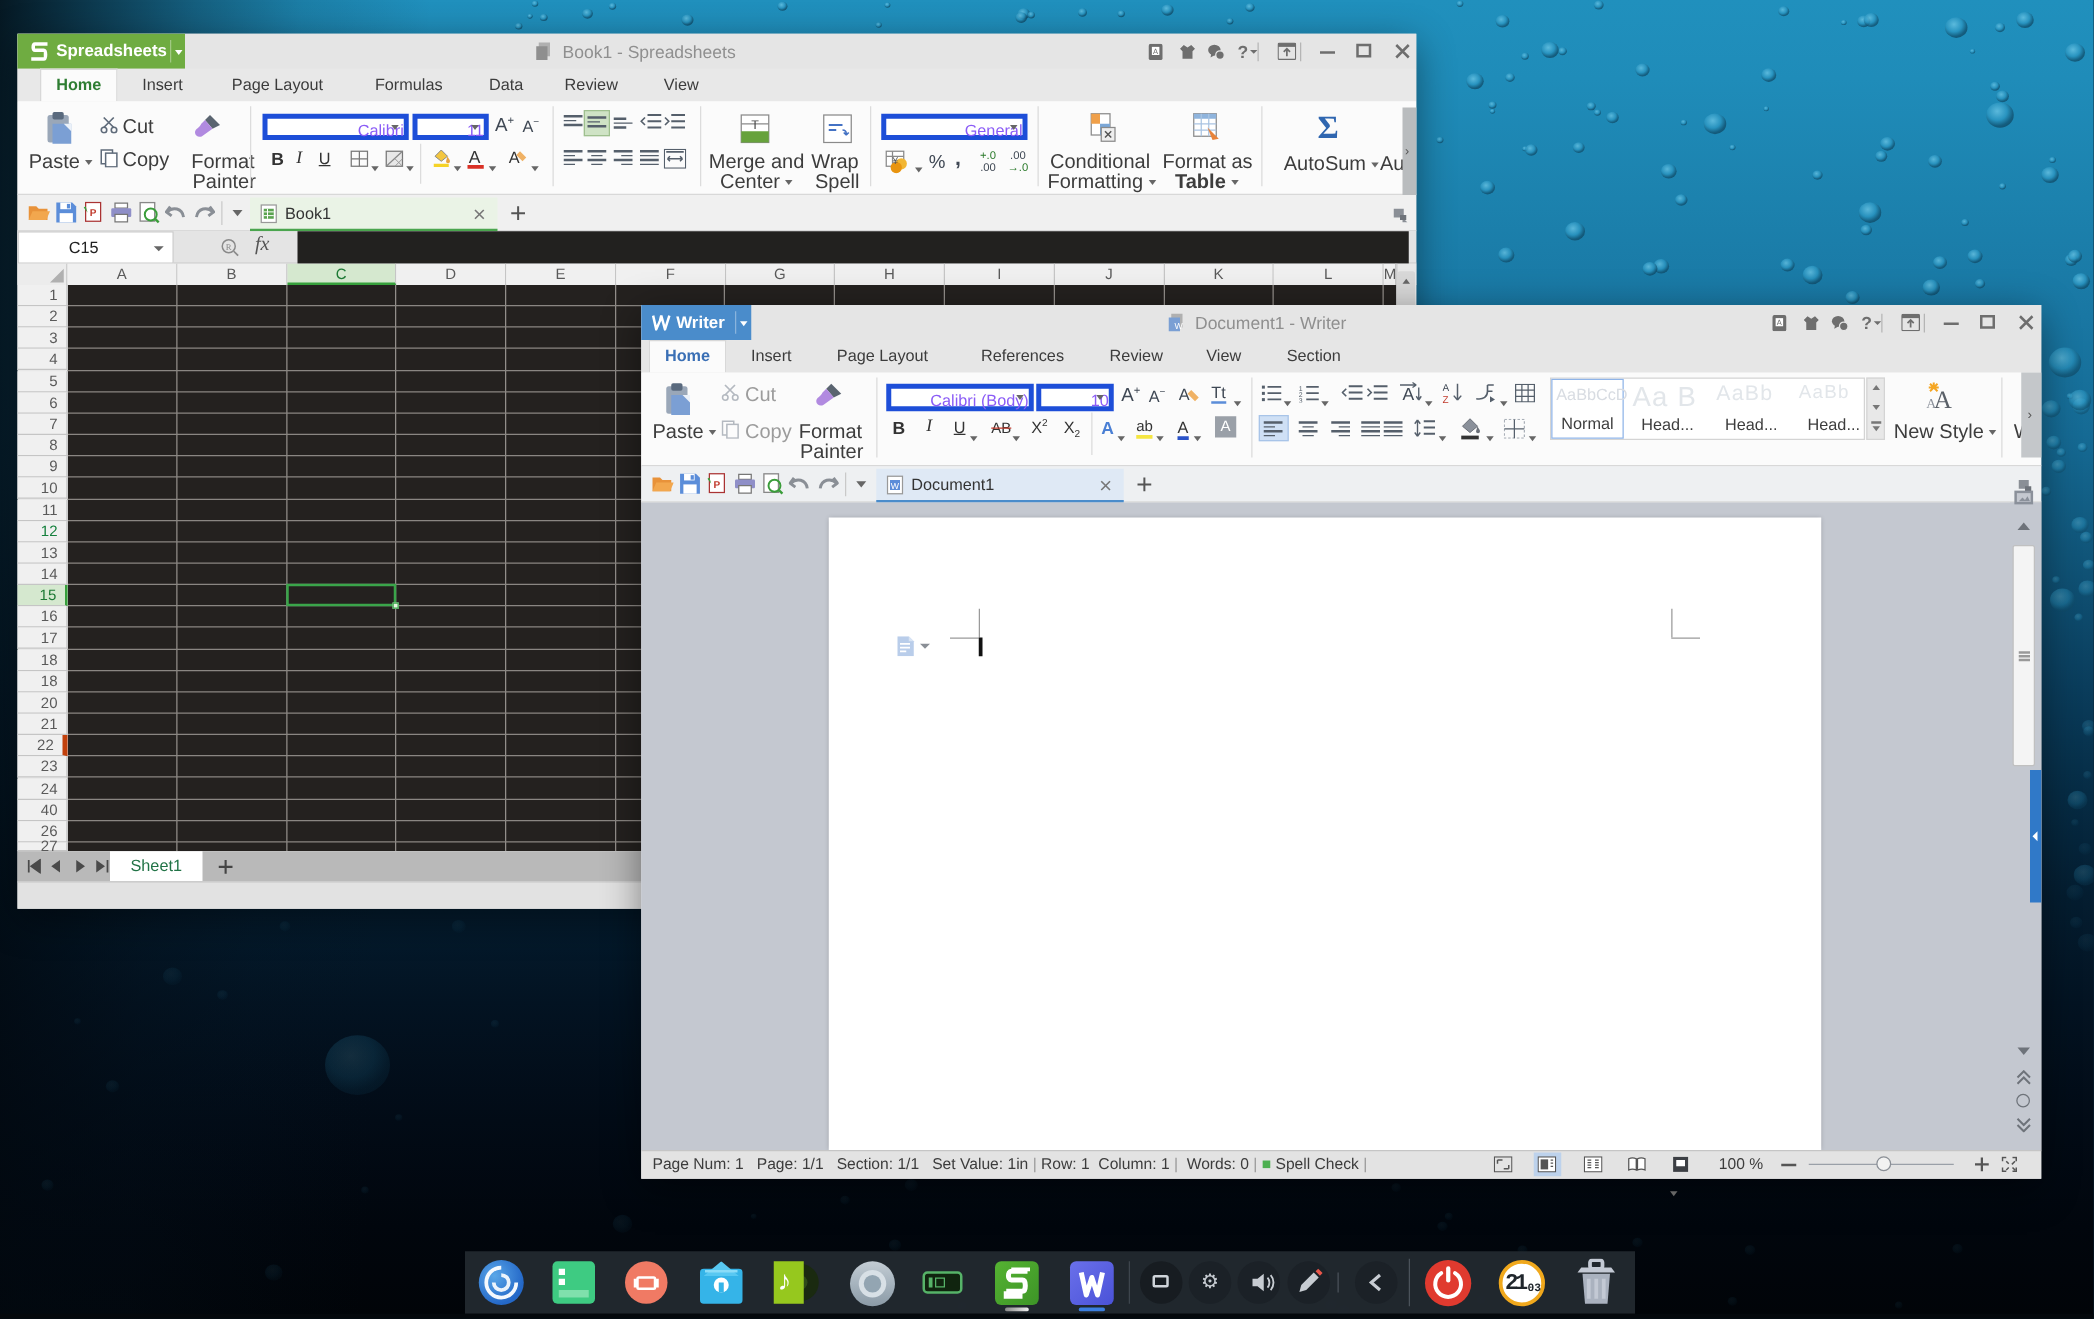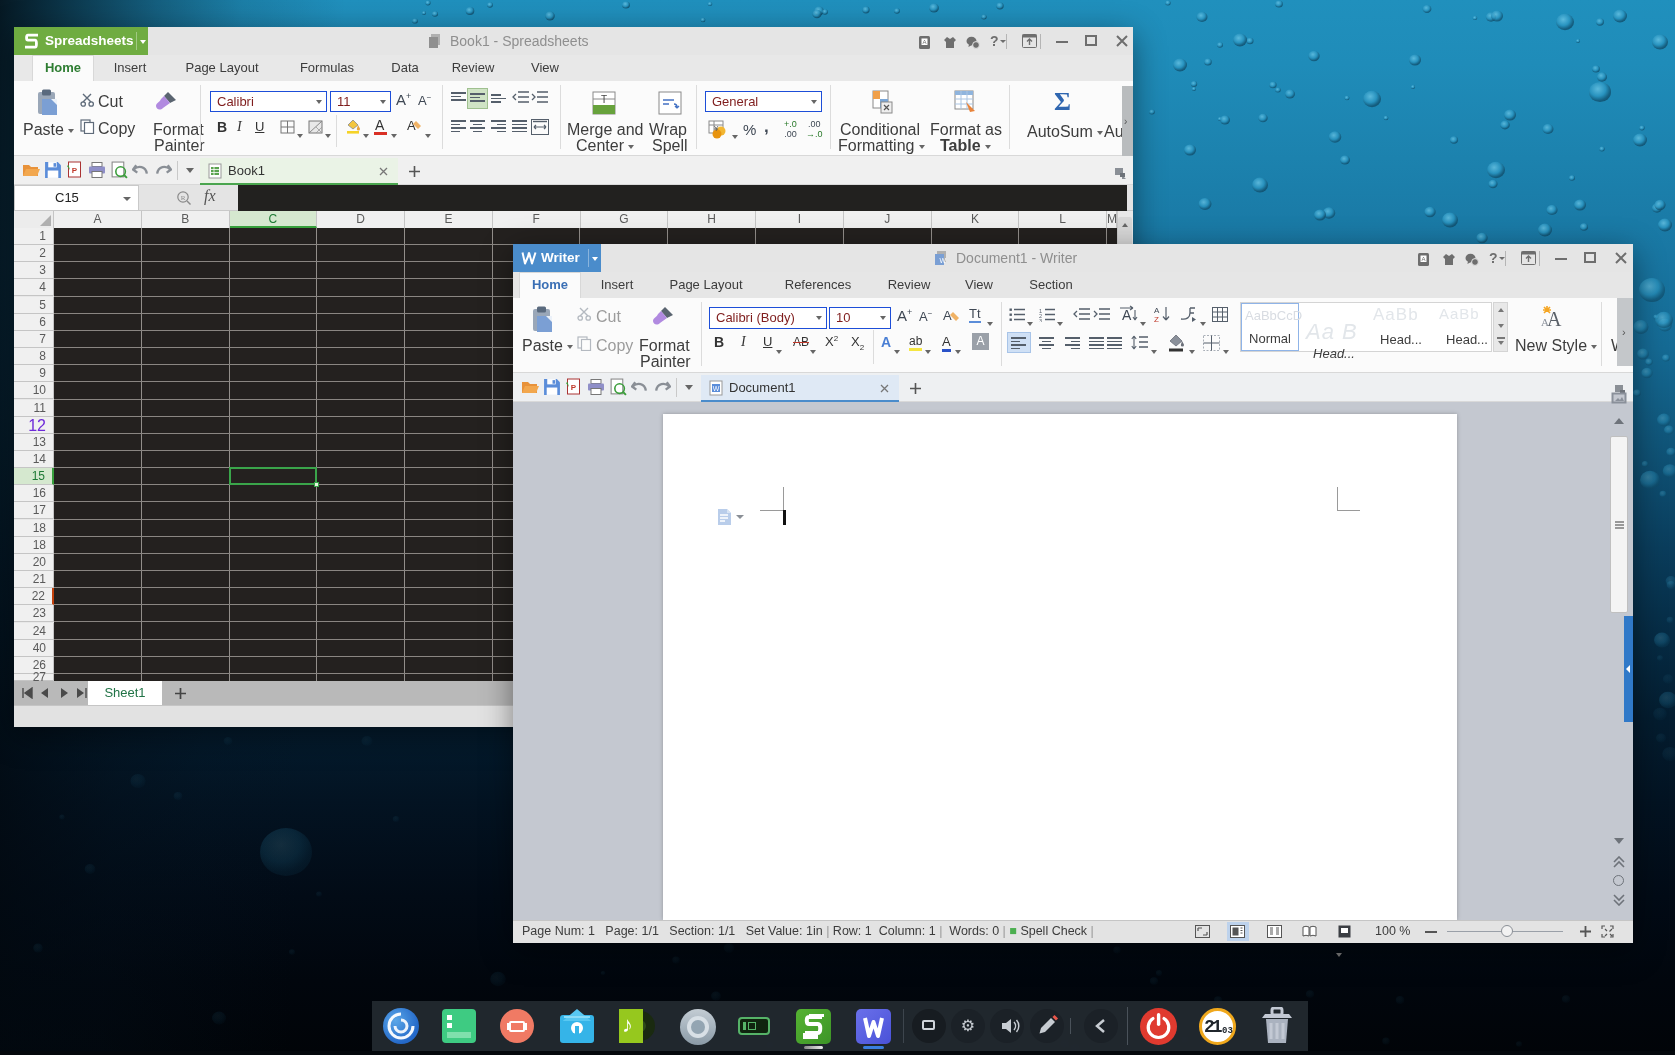--- a/index.html
+++ b/index.html
@@ -12,21 +12,21 @@
 }
 
 .win{position:absolute;background:#e8e8e8;box-shadow:0 8px 30px rgba(0,0,0,0.45);}
 .titlebar{position:absolute;left:0;top:0;right:0;height:28px;background:#e5e5e5;}
 .wtitle{position:absolute;top:0;height:28px;line-height:28px;font-size:14px;color:#8f8f8f;white-space:nowrap;}
 .tabrow{position:absolute;left:0;right:0;height:26px;}
 .tab{position:absolute;top:0;height:26px;line-height:26px;font-size:13px;color:#3c3c3c;text-align:center;}
 .ribbon{position:absolute;left:0;right:0;height:75px;background:#fbfbfb;border-bottom:1px solid #d8d8d8;}
 .rlab{position:absolute;font-size:16px;color:#3d3d3d;white-space:nowrap;}
 .rsep{position:absolute;width:1px;background:#dcdcdc;top:4px;height:64px;}
-.combo{position:absolute;background:#fff;border:1px solid #1d4ed8;font-size:13px;color:#7f1d1d;}
+.combo{position:absolute;background:#fff;border:4px solid #1d4ed8;font-size:13px;color:#8b5cf6;text-align:right;}
 .combo .arr{position:absolute;right:4px;top:50%;margin-top:-2px;width:0;height:0;border-left:3.5px solid transparent;border-right:3.5px solid transparent;border-top:4px solid #666;}
 .darr{display:inline-block;width:0;height:0;border-left:3.5px solid transparent;border-right:3.5px solid transparent;border-top:4px solid #666;vertical-align:2px;}
 .qbar{position:absolute;left:0;right:0;height:29px;}
 .qico{position:absolute;top:5px;width:18px;height:18px;font-size:14px;line-height:18px;text-align:center;}
 
 #ss{left:14px;top:27px;width:1119px;height:700px;}
 #ss .tabrow{top:28px;background:#e8e8e8;}
 #ss .ribbon{top:54px;}
 #ss .qbar{top:129px;background:#f0f0f0;border-bottom:1px solid #d9d9d9;}
 #wr{left:513px;top:244px;width:1120px;height:699px;}
@@ -592,21 +592,21 @@
     <div class="abs" style="left:0;top:338.2px;width:40px;height:17.1px;background:#f0f0f0;border-right:1px solid #c5c5c5;border-bottom:1px solid #c5c5c5;">
       <span style="display:block;text-align:right;padding-right:7px;font-size:12px;line-height:17px;color:#5a5a5a;">9</span>
     </div>
     <div class="abs" style="left:0;top:355.4px;width:40px;height:17.1px;background:#f0f0f0;border-right:1px solid #c5c5c5;border-bottom:1px solid #c5c5c5;">
       <span style="display:block;text-align:right;padding-right:7px;font-size:12px;line-height:17px;color:#5a5a5a;">10</span>
     </div>
     <div class="abs" style="left:0;top:372.5px;width:40px;height:17.1px;background:#f0f0f0;border-right:1px solid #c5c5c5;border-bottom:1px solid #c5c5c5;">
       <span style="display:block;text-align:right;padding-right:7px;font-size:12px;line-height:17px;color:#5a5a5a;">11</span>
     </div>
     <div class="abs" style="left:0;top:389.6px;width:40px;height:17.1px;background:#f0f0f0;border-right:1px solid #c5c5c5;border-bottom:1px solid #c5c5c5;">
-      <span style="display:block;text-align:right;padding-right:7px;font-size:16px;line-height:17px;color:#6d28d9;">12</span>
+      <span style="display:block;text-align:right;padding-right:7px;font-size:12px;line-height:17px;color:#15803d;">12</span>
     </div>
     <div class="abs" style="left:0;top:406.8px;width:40px;height:17.1px;background:#f0f0f0;border-right:1px solid #c5c5c5;border-bottom:1px solid #c5c5c5;">
       <span style="display:block;text-align:right;padding-right:7px;font-size:12px;line-height:17px;color:#5a5a5a;">13</span>
     </div>
     <div class="abs" style="left:0;top:423.9px;width:40px;height:17.1px;background:#f0f0f0;border-right:1px solid #c5c5c5;border-bottom:1px solid #c5c5c5;">
       <span style="display:block;text-align:right;padding-right:7px;font-size:12px;line-height:17px;color:#5a5a5a;">14</span>
     </div>
     <div class="abs" style="left:0;top:441.1px;width:40px;height:17.1px;background:#d5e8cf;border-right:2px solid #37a03c;border-bottom:1px solid #c5c5c5;">
       <span style="display:block;text-align:right;padding-right:7px;font-size:12px;line-height:17px;color:#1e7a35;">15</span>
     </div>
@@ -621,21 +621,21 @@
     </div>
     <div class="abs" style="left:0;top:509.7px;width:40px;height:17.1px;background:#f0f0f0;border-right:1px solid #c5c5c5;border-bottom:1px solid #c5c5c5;">
       <span style="display:block;text-align:right;padding-right:7px;font-size:12px;line-height:17px;color:#5a5a5a;">18</span>
     </div>
     <div class="abs" style="left:0;top:526.8px;width:40px;height:17.1px;background:#f0f0f0;border-right:1px solid #c5c5c5;border-bottom:1px solid #c5c5c5;">
       <span style="display:block;text-align:right;padding-right:7px;font-size:12px;line-height:17px;color:#5a5a5a;">20</span>
     </div>
     <div class="abs" style="left:0;top:544.0px;width:40px;height:17.1px;background:#f0f0f0;border-right:1px solid #c5c5c5;border-bottom:1px solid #c5c5c5;">
       <span style="display:block;text-align:right;padding-right:7px;font-size:12px;line-height:17px;color:#5a5a5a;">21</span>
     </div>
-    <div class="abs" style="left:0;top:561.1px;width:40px;height:17.1px;background:#f0f0f0;border-right:2px solid #c2410c;border-bottom:1px solid #c5c5c5;">
+    <div class="abs" style="left:0;top:561.1px;width:40px;height:17.1px;background:#f0f0f0;border-right:4px solid #c2410c;border-bottom:1px solid #c5c5c5;">
       <span style="display:block;text-align:right;padding-right:7px;font-size:12px;line-height:17px;color:#5a5a5a;">22</span>
     </div>
     <div class="abs" style="left:0;top:578.3px;width:40px;height:17.1px;background:#f0f0f0;border-right:1px solid #c5c5c5;border-bottom:1px solid #c5c5c5;">
       <span style="display:block;text-align:right;padding-right:7px;font-size:12px;line-height:17px;color:#5a5a5a;">23</span>
     </div>
     <div class="abs" style="left:0;top:595.5px;width:40px;height:17.1px;background:#f0f0f0;border-right:1px solid #c5c5c5;border-bottom:1px solid #c5c5c5;">
       <span style="display:block;text-align:right;padding-right:7px;font-size:12px;line-height:17px;color:#5a5a5a;">24</span>
     </div>
     <div class="abs" style="left:0;top:612.6px;width:40px;height:17.1px;background:#f0f0f0;border-right:1px solid #c5c5c5;border-bottom:1px solid #c5c5c5;">
       <span style="display:block;text-align:right;padding-right:7px;font-size:12px;line-height:17px;color:#5a5a5a;">40</span>
@@ -855,21 +855,21 @@
       <svg class="abs" style="left:690px;top:37px" width="17" height="16">
         <rect x="0.5" y="0.5" width="16" height="15" fill="none" stroke="#aab0b8" stroke-dasharray="2 1.5"></rect>
         <path d="M0.5 8 H16.5 M8.5 0.5 V15.5" stroke="#555f6b"></path>
       </svg>
       <div class="abs" style="left:710px;top:44px;width:7px;height:4px;"><span class="darr"></span></div>
       <div class="abs" style="left:727px;top:4px;width:252px;height:50px;background:#fff;border:1px solid #d4d4d4;"></div>
       <div class="abs" style="left:728px;top:5px;width:58px;height:48px;border:1px solid #8fb4e8;background:#fff;">
         <span style="position:absolute;left:3px;top:4px;font-size:13px;color:#d8dce2;">AaBbCcD</span>
         <span style="position:absolute;left:0;right:0;bottom:4px;text-align:center;font-size:13px;color:#3d3d3d;">Normal</span>
       </div>
-      <div class="abs" style="left:789px;top:19px;width:64px;height:48px;font-style:italic;">
+      <div class="abs" style="left:789px;top:5px;width:64px;height:48px;">
         <span style="position:absolute;left:4px;top:2px;font-size:22px;color:#e2e6ea;letter-spacing:1px;">Aa B</span>
         <span style="position:absolute;left:0;right:0;bottom:4px;text-align:center;font-size:13px;color:#3d3d3d;">Head...</span>
       </div>
       <div class="abs" style="left:856px;top:5px;width:64px;height:48px;">
         <span style="position:absolute;left:4px;top:2px;font-size:17px;color:#e2e6ea;letter-spacing:1px;">AaBb</span>
         <span style="position:absolute;left:0;right:0;bottom:4px;text-align:center;font-size:13px;color:#3d3d3d;">Head...</span>
       </div>
       <div class="abs" style="left:922px;top:5px;width:64px;height:48px;">
         <span style="position:absolute;left:4px;top:2px;font-size:15px;color:#e2e6ea;letter-spacing:1px;">AaBb</span>
         <span style="position:absolute;left:0;right:0;bottom:4px;text-align:center;font-size:13px;color:#3d3d3d;">Head...</span>

